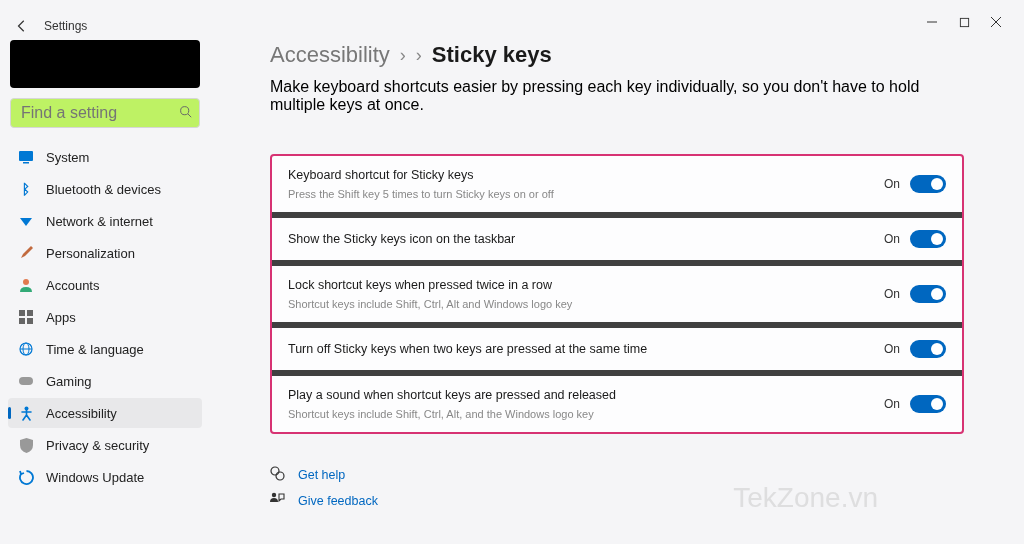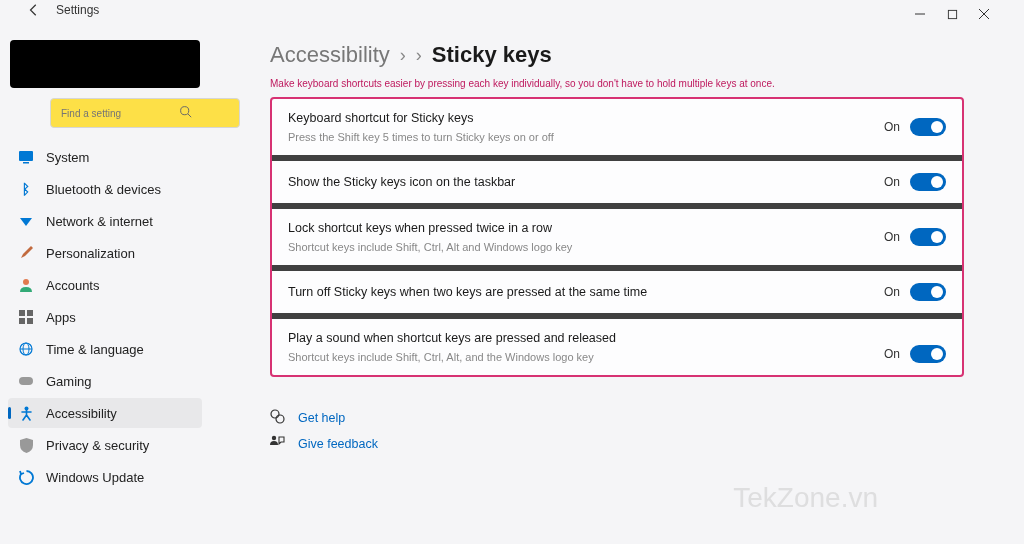--- a/index.html
+++ b/index.html
@@ -8,22 +8,22 @@
   background: #f5f5f7;
   width: 1024px;
   height: 544px;
   overflow: hidden;
   color: #1a1a1a;
   font-size: 13px;
 }
 .titlebar {
   height: 36px;
   display: flex;
-  align-items: flex-start;
-  padding: 0 24px;
+  align-items: flex-end;
+  padding: 0 12px;
   background: #f5f5f7;
 }
 .titlebar-left {
   display: flex;
   align-items: center;
   gap: 12px;
   flex: 1;
 }
 .back-btn {
   width: 20px; height: 20px;
@@ -57,25 +57,24 @@
 }
 .search-wrap {
   position: relative;
   margin: 0 2px 14px 2px;
 }
 .search-input {
   width: 100%;
   height: 30px;
   border: 1px solid #d6d6d6;
   border-radius: 4px;
-  background: #fde047;
+  background: #bef264;
   padding: 0 30px 0 10px;
-  font-size: 10px;
+  font-size: 16px;
   color: #555;
-  margin-left: 40px;
 }
 .search-icon {
   position: absolute;
   right: 8px; top: 50%;
   transform: translateY(-50%);
   color: #666;
   pointer-events: none;
 }
 .nav { list-style: none; display: flex; flex-direction: column; gap: 2px; }
 .nav-item {
@@ -110,34 +109,34 @@
   overflow: auto;
 }
 .breadcrumb {
   display: flex; align-items: center; gap: 10px;
   font-size: 22px;
   margin-bottom: 10px;
 }
 .crumb { color: #777; font-weight: 400; cursor: pointer; }
 .crumb-sep { color: #888; font-size: 18px; }
 .crumb-current { color: #1a1a1a; font-weight: 600; }
-.page-desc { color: #be185d; font-size: 10px; margin-bottom: 8px; }
+.page-desc { color: #000000; font-size: 16px; margin-bottom: 40px; }
 .settings-card {
   border: 2px solid #d73273;
   background: #fdfdfe;
   border-radius: 4px;
 }
 .setting-row {
   display: flex;
   align-items: center;
   padding: 12px 16px;
   border-bottom: 6px solid #404040;
   min-height: 48px;
 }
-.setting-row:last-child { border-bottom: none; align-items: flex-end; }
+.setting-row:last-child { border-bottom: none; }
 .setting-text { flex: 1; }
 .setting-title { font-size: 12.5px; color: #1a1a1a; }
 .setting-sub { font-size: 11px; color: #888; margin-top: 6px; }
 .toggle-wrap {
   display: flex; align-items: center; gap: 10px;
 }
 .toggle-label { font-size: 12px; color: #333; }
 .toggle {
   width: 36px; height: 18px;
   background: #0067c0;

